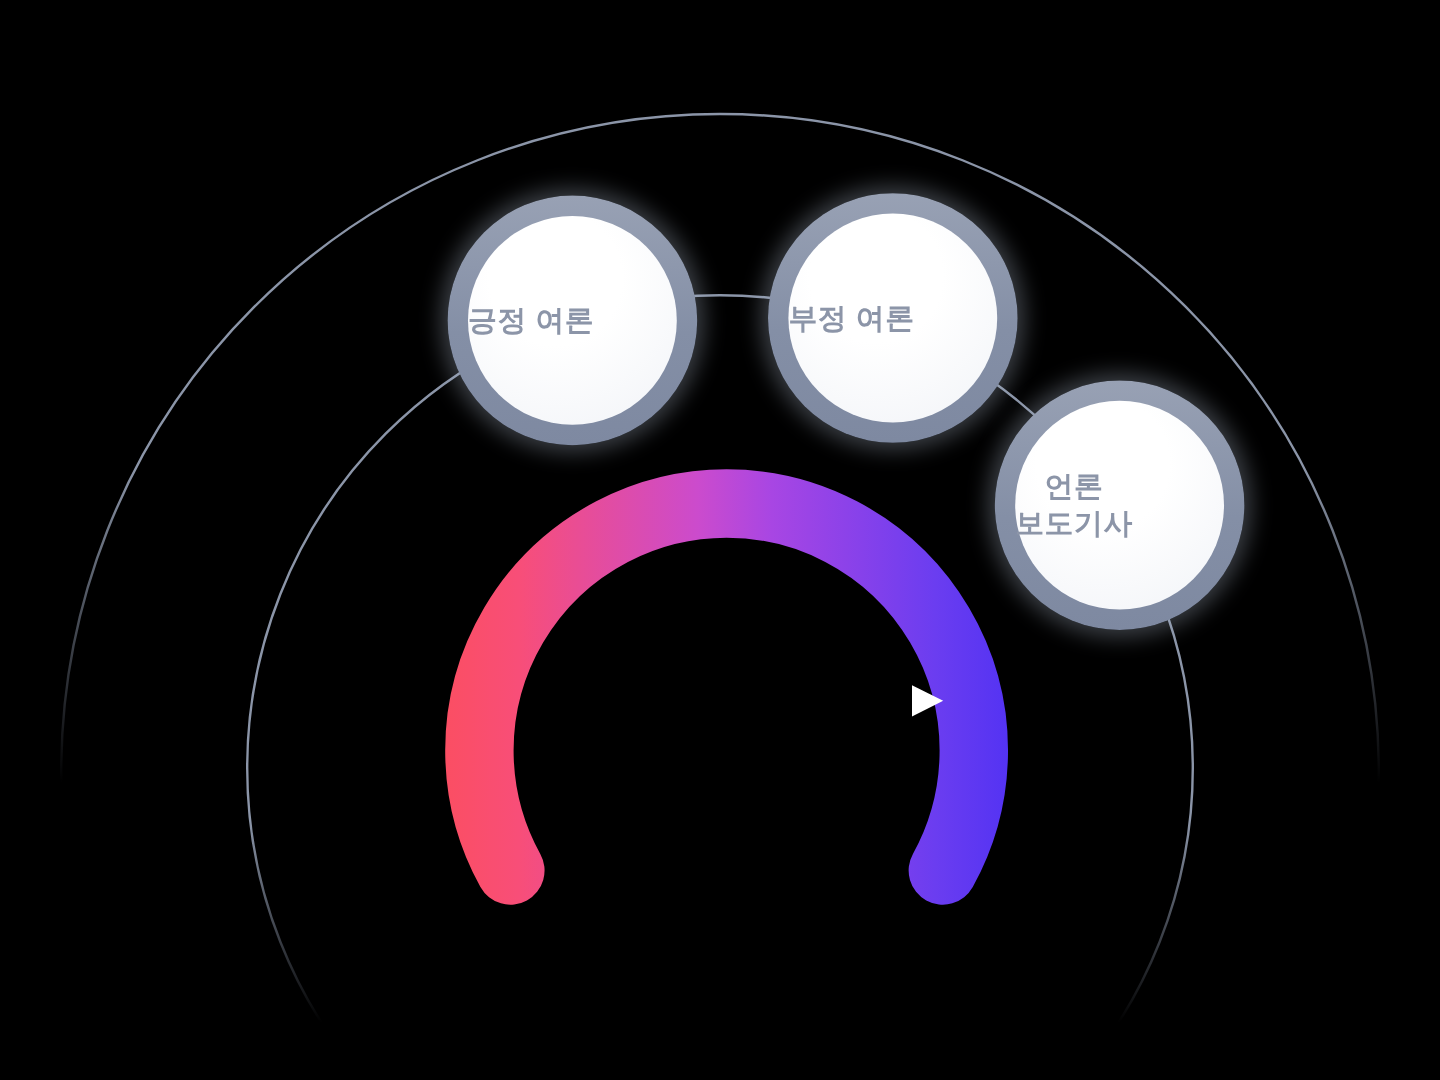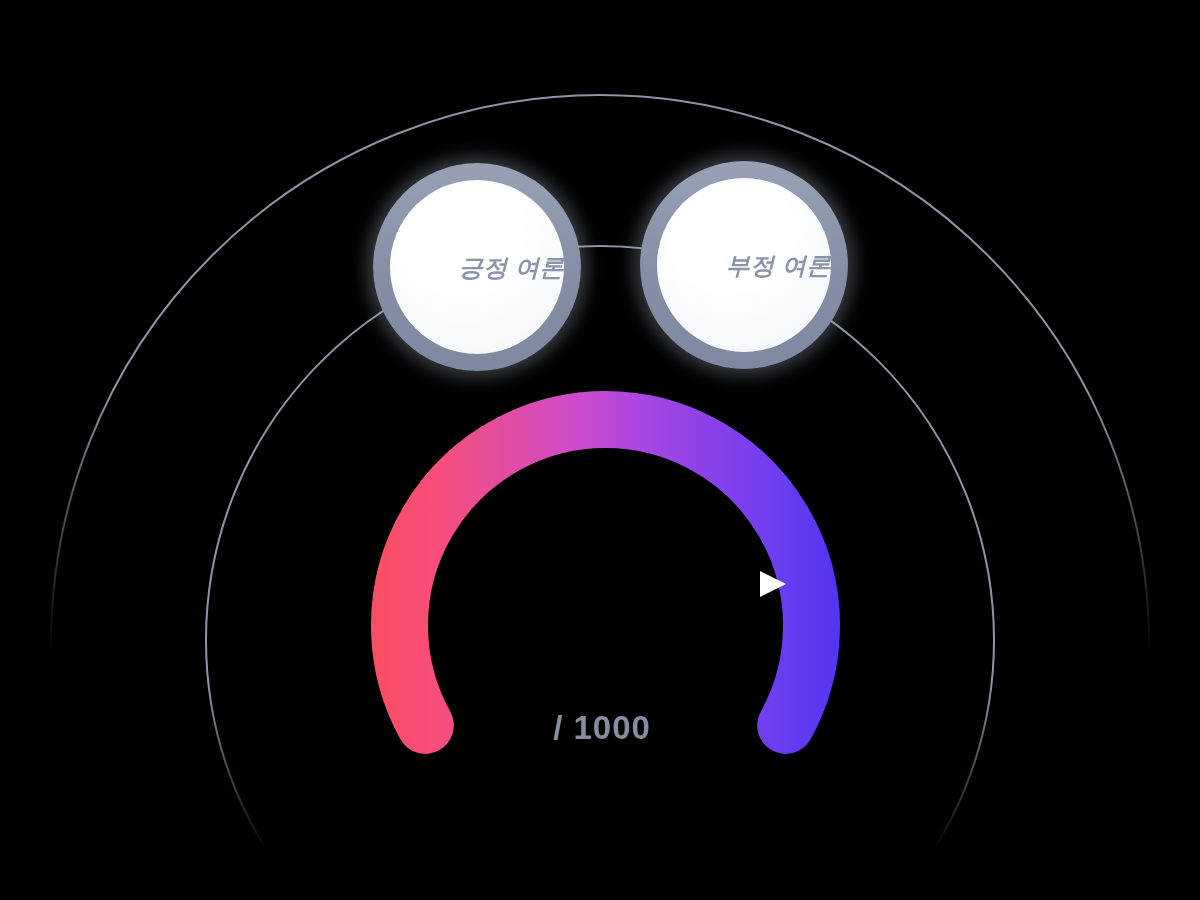--- a/index.html
+++ b/index.html
@@ -33,22 +33,21 @@
     align-items: center;
     justify-content: center;
   }
   .node-inner {
     width: 174px;
     height: 174px;
     border-radius: 50%;
     background: radial-gradient(circle at 42% 30%, #ffffff 35%, #f2f4f8 95%);
     display: flex;
     align-items: center;
-    justify-content: flex-end;
-    font-style: italic;
+    justify-content: flex-start;
   }
   .node-label {
     text-align: center;
     color: #8c95a8;
     font-size: 24px;
     font-weight: 700;
     line-height: 31px;
     letter-spacing: 0.5px;
   }
   .node-label span { display: block; }
@@ -109,37 +108,44 @@
 
     <circle cx="600" cy="644" r="549" fill="none" stroke="#8b95a8" stroke-width="2" mask="url(#fadeOuter)"></circle>
 
     <circle cx="600" cy="640" r="394" fill="none" stroke="#8b95a8" stroke-width="2" mask="url(#fadeChain)"></circle>
 
     <path d="M 425.3 725.4 A 206 206 0 1 1 785.7 725.4" fill="none" stroke="url(#gaugeGrad)" stroke-width="57" stroke-linecap="round"></path>
 
     <polygon points="760,571 760,597 786,584" fill="#ffffff"></polygon>
   </svg>
 
-  <div class="gauge-denominator">/ 1000</div>
 
   <div class="node" style="left:373px; top:163px;">
     <div class="node-inner">
       <div class="node-label">
         <span>긍정 여론</span>
         <span></span>
       </div>
     </div>
   </div>
 
   <div class="node" style="left:640px; top:161px;">
     <div class="node-inner">
       <div class="node-label">
         <span>부정 여론</span>
         <span></span>
       </div>
     </div>
   </div>
 
 
+  <div class="node" style="left:829px; top:317px;">
+    <div class="node-inner">
+      <div class="node-label">
+        <span>언론</span>
+        <span>보도기사</span>
+      </div>
+    </div>
+  </div>
 
 
 
 </div>
 
 </body></html>

